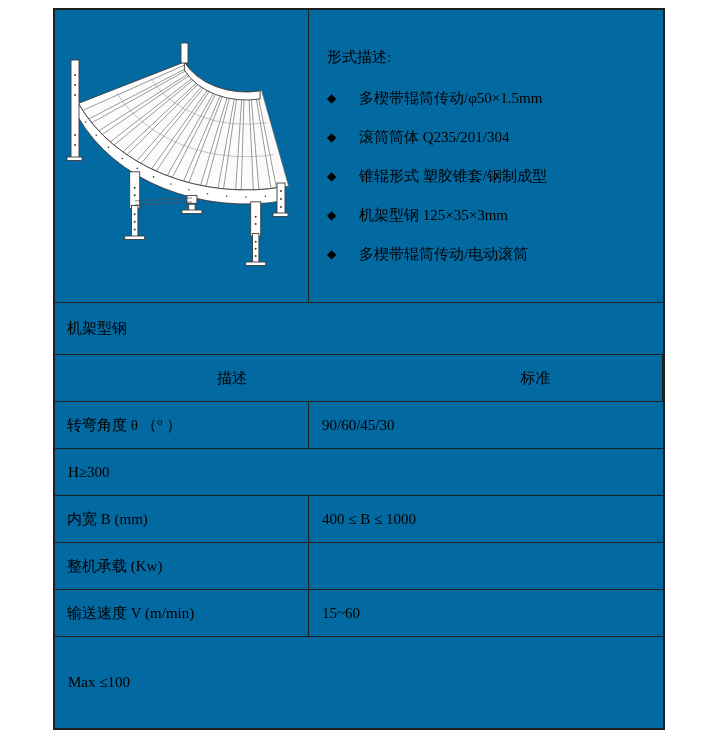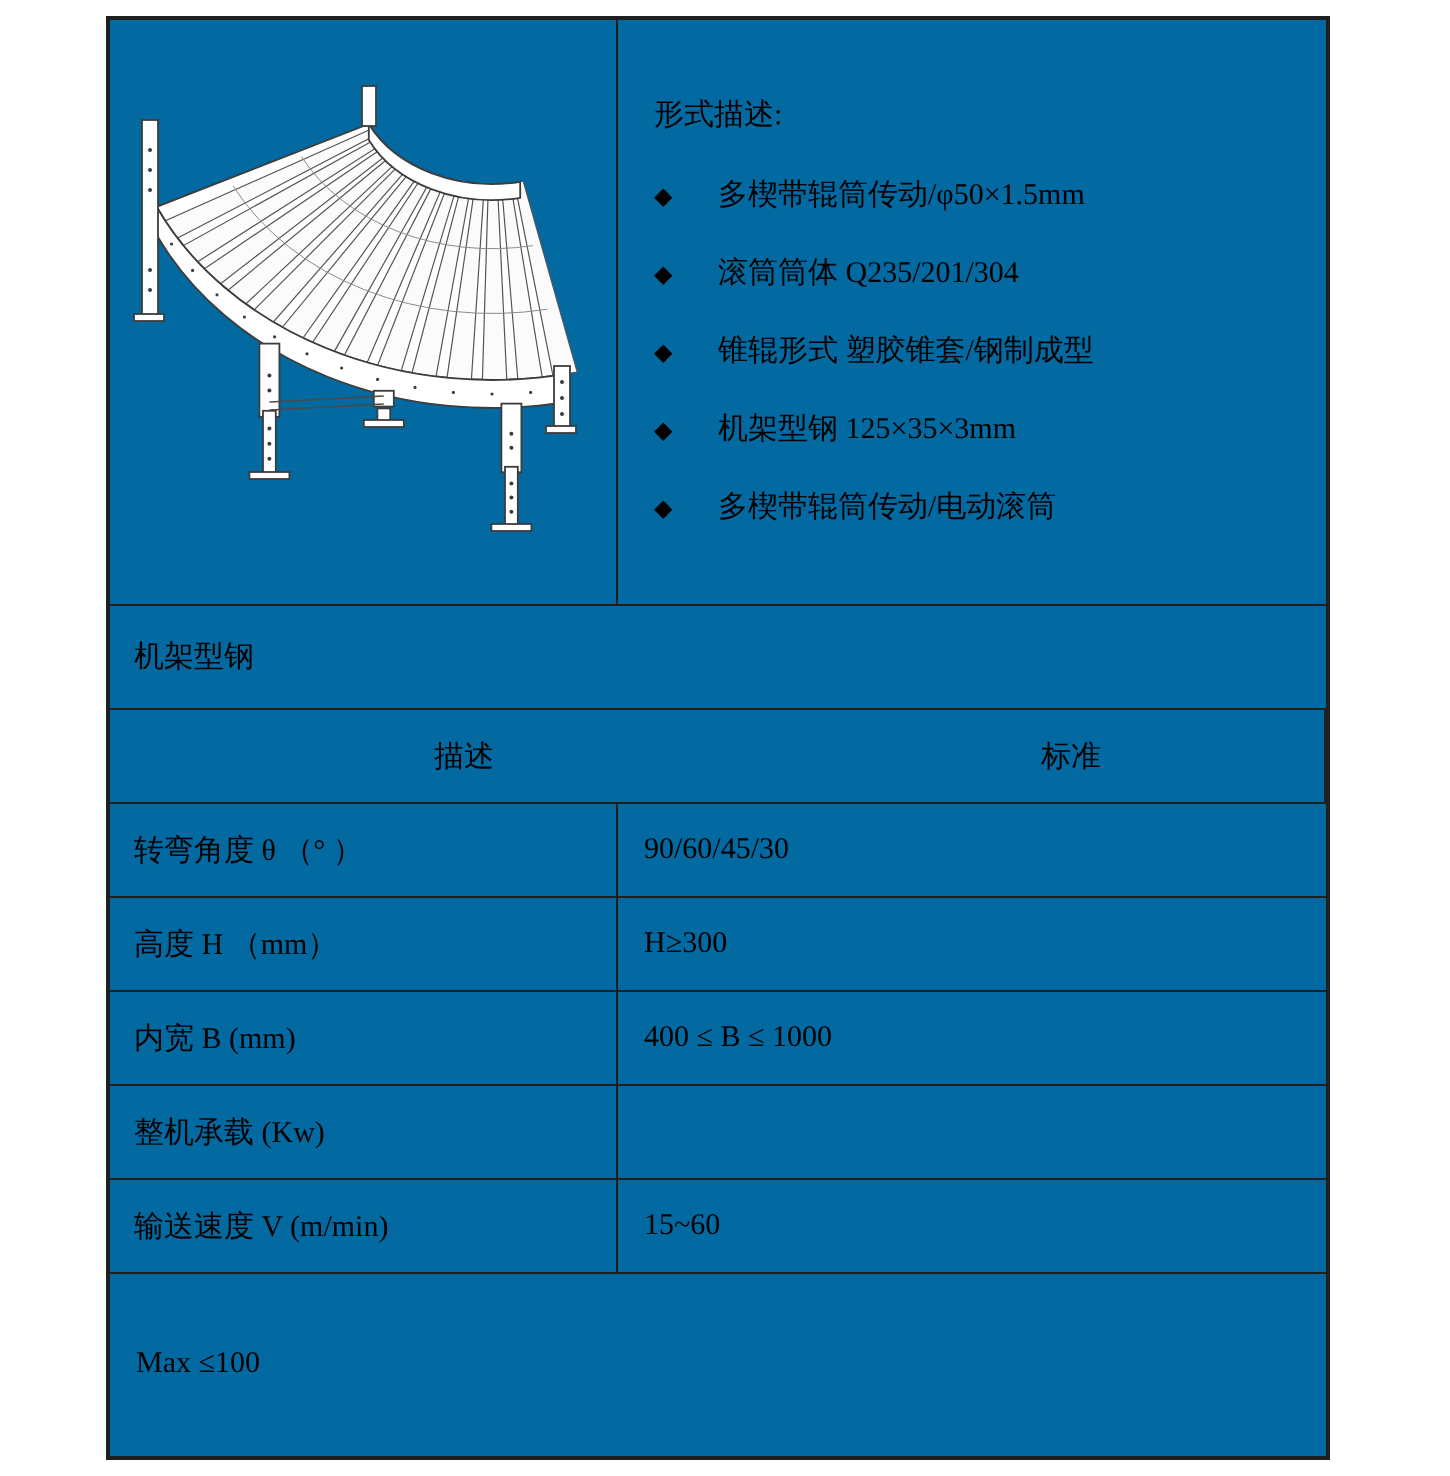--- a/index.html
+++ b/index.html
@@ -144,21 +144,20 @@
   <div class="row-header">
     <div class="hcell hr">描述</div>
     <div class="hcell hl">标准</div>
   </div>
 
   <div class="row-data">
     <div class="cell-label">转弯角度 θ （° ）</div>
     <div class="cell-value">90/60/45/30</div>
   </div>
   <div class="row-data">
-    <div class="cell-label">高度 H （mm）</div>
     <div class="cell-value">H≥300</div>
   </div>
   <div class="row-data">
     <div class="cell-label">内宽 B (mm)</div>
     <div class="cell-value">400 ≤ B ≤ 1000</div>
   </div>
   <div class="row-data">
     <div class="cell-label">整机承载 (Kw)</div>
   </div>
   <div class="row-data">

